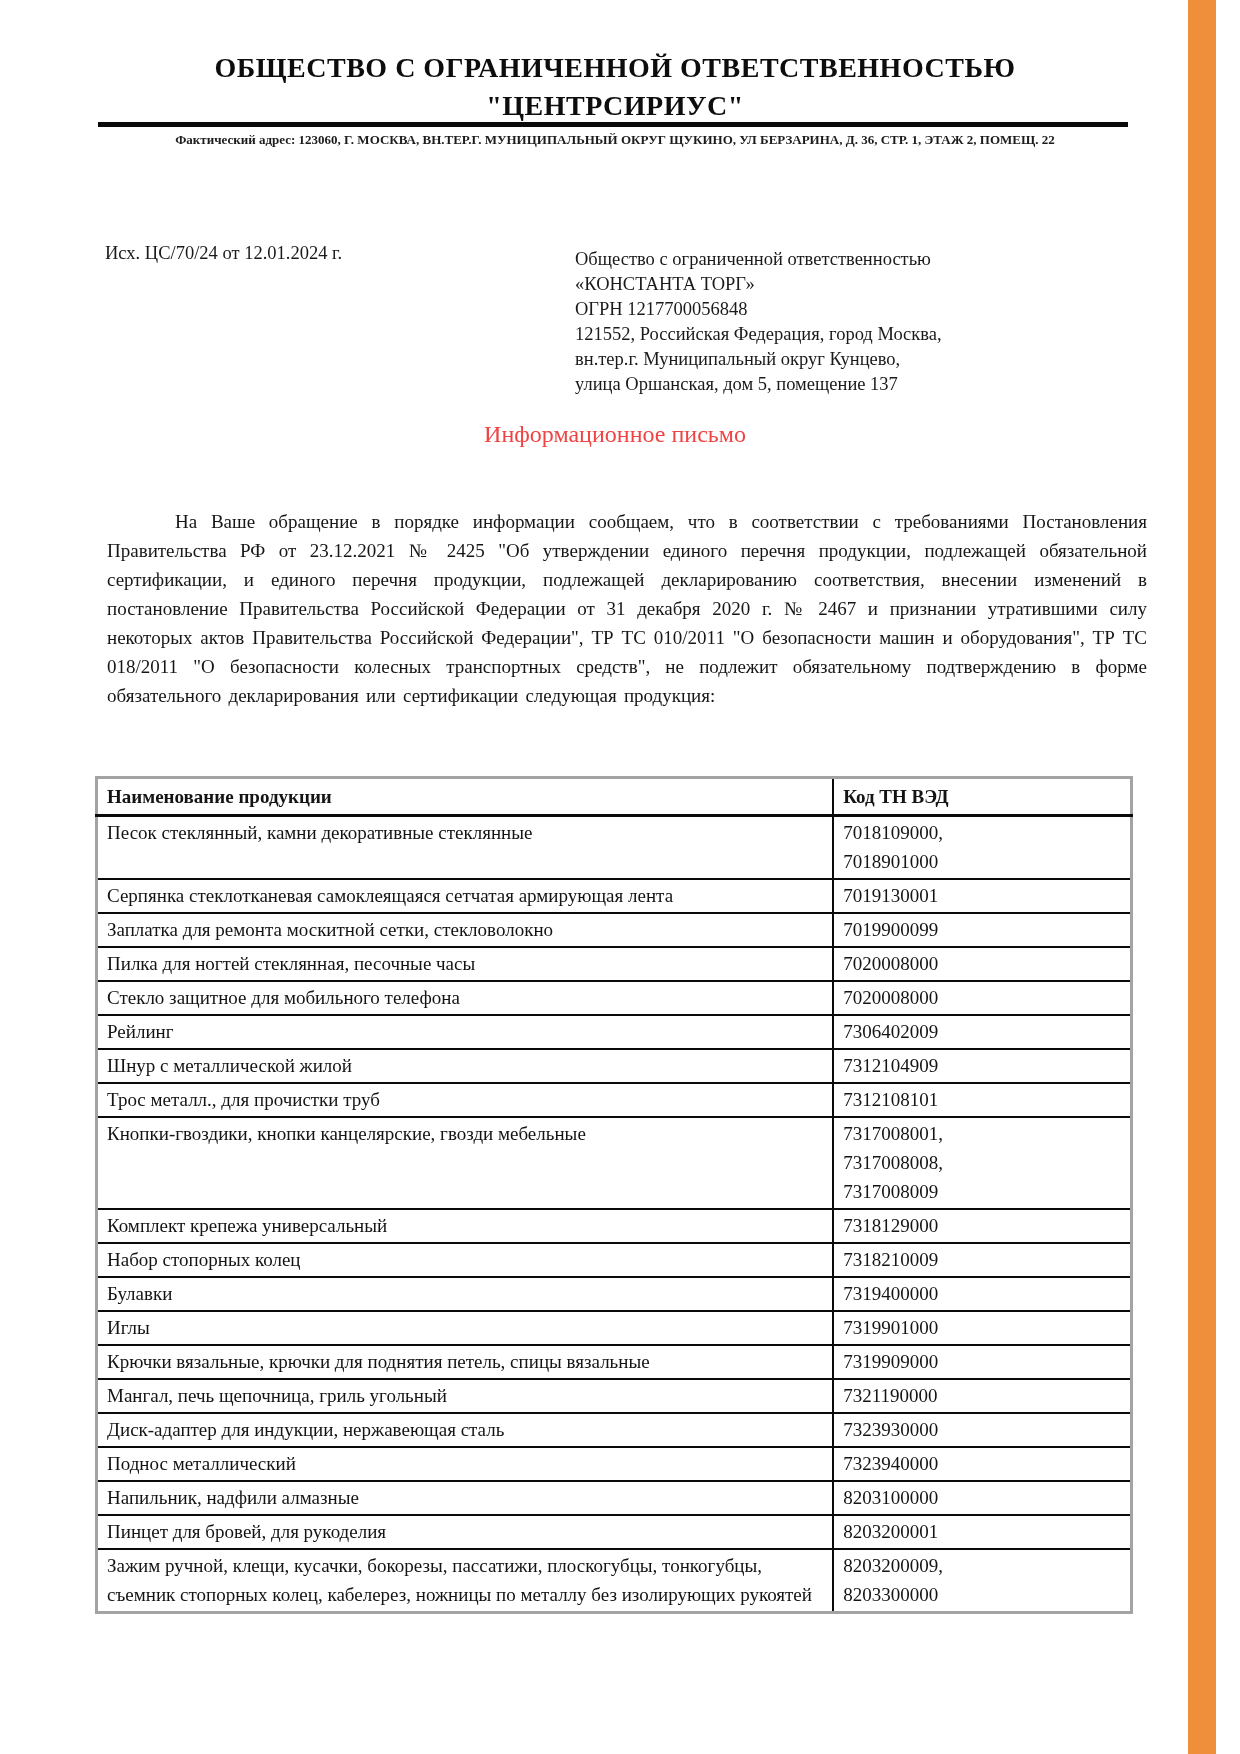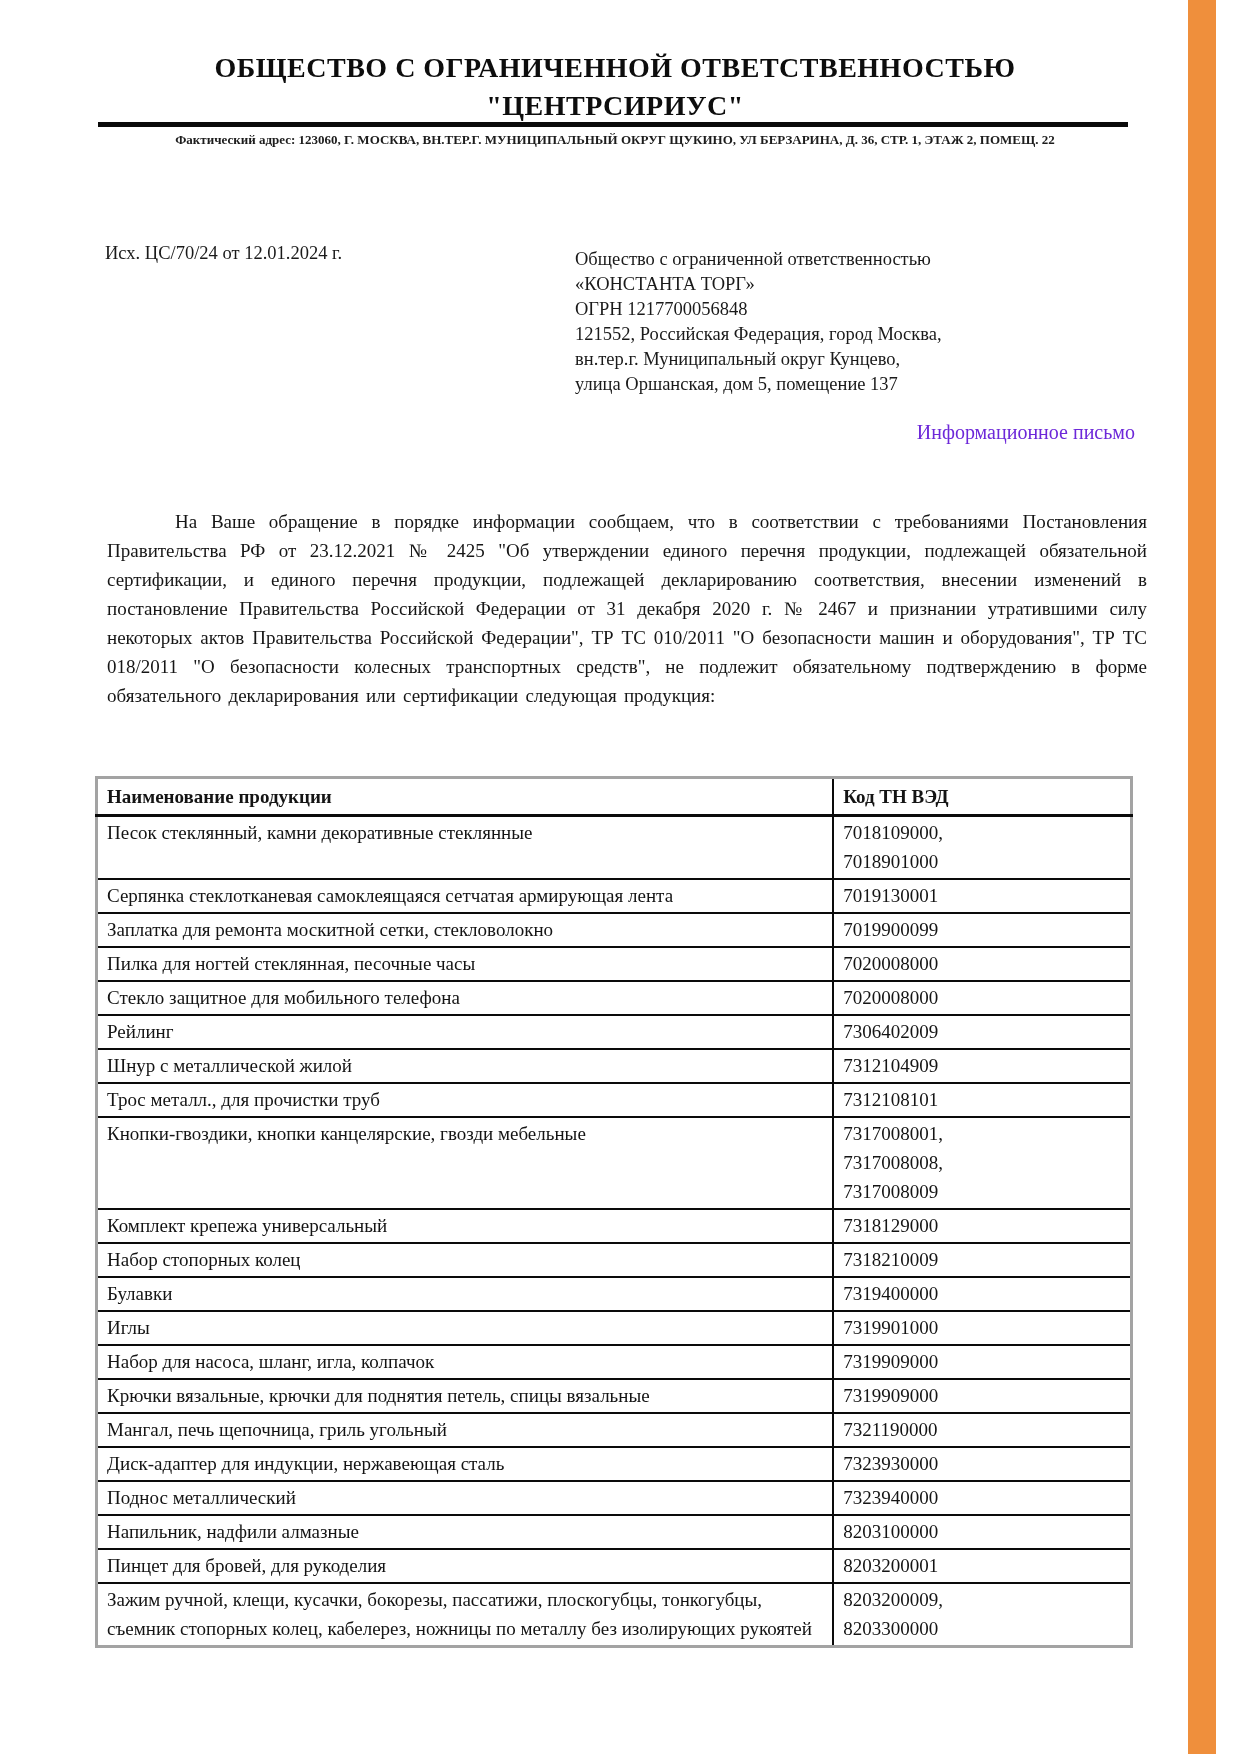--- a/index.html
+++ b/index.html
@@ -38,21 +38,21 @@
   .ref {
     position:absolute; left:10px; top:222px;
     font-size:18.5px; color:#1a1a1a;margin-top:21px;
   }
   .recipient {
     position:absolute; left:480px; top:247px; width:560px;
     font-size:18.5px; line-height:25px; color:#1a1a1a;
   }
   .letter-title {
     position:absolute; left:0; top:421px; width:1040px;
-    text-align:right; font-size:20px; color:#6d28d9;
+    text-align:center; font-size:24px; color:#ef4444;
   }
   .body-text {
     position:absolute; left:0; top:495px; width:1040px;
     margin:12px;
     font-size:19px; line-height:29px;
     text-align:justify; text-indent:68px;
     word-spacing:2.5px;
     color:#161616;
   }
   table.products {
@@ -207,26 +207,20 @@
             </td>
   </tr>
 
   <tr>
     <td class="name-cell">Иглы</td>
     <td class="code-cell">
               <div class="code-line">7319901000</div>
             </td>
   </tr>
 
-  <tr>
-    <td class="name-cell">Набор для насоса, шланг, игла, колпачок</td>
-    <td class="code-cell">
-              <div class="code-line">7319909000</div>
-            </td>
-  </tr>
 
   <tr>
     <td class="name-cell">Крючки вязальные, крючки для поднятия петель, спицы вязальные</td>
     <td class="code-cell">
               <div class="code-line">7319909000</div>
             </td>
   </tr>
 
   <tr>
     <td class="name-cell">Мангал, печь щепочница, гриль угольный</td>

